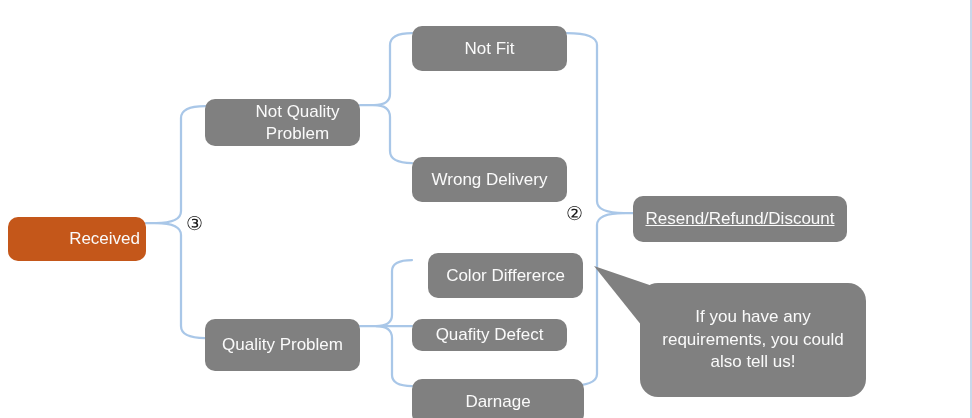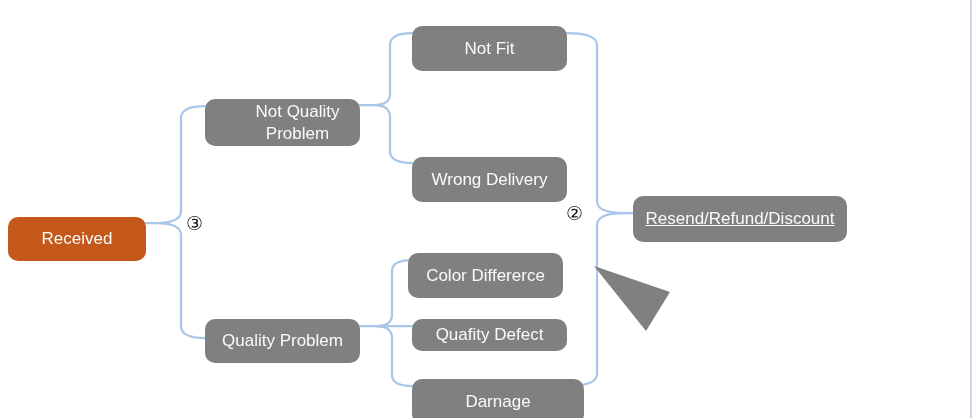--- a/index.html
+++ b/index.html
@@ -31,21 +31,21 @@
     text-align: center;
     border-radius: 10px;
     background: var(--node_fill, #808080);
     color: var(--text_light, #fff);
     font-size: 17px;
     line-height: 1.25;
     padding: 2px 6px;
     box-sizing: border-box;
     margin-top: 16px;
   }
-  .node.root-node { background: var(--root_fill, #C4571A); }
+  .node.root-node { background: var(--root_fill, #C4571A); justify-content: flex-end; }
   .marker {
     position: absolute;
     color: #1a1a1a;
     font-size: 19px;
     line-height: 1;
   }
   .callout-body {
     position: absolute;
     left: 640px; top: 283px;
     width: 226px; height: 114px;
@@ -91,48 +91,51 @@
   </svg>
 
   <div class="node root-node" style="left:8px; top:201px; width:138px; height:44px;">
     <span>Received</span>
   </div>
 
   <div class="node" style="left:205px; top:83px; width:155px; height:47px;padding-left:36px;">
     <span>Not Quality Problem</span>
   </div>
 
-  <div class="node" style="left:205px; top:303px; width:155px; height:44px;">
+  <div class="node" style="left:205px; top:303px; width:155px; height:52px;">
     <span>Quality Problem</span>
   </div>
 
   <div class="node" style="left:412px; top:10px; width:155px; height:45px;">
     <span>Not Fit</span>
   </div>
 
   <div class="node" style="left:412px; top:141px; width:155px; height:45px;">
     <span>Wrong Delivery</span>
   </div>
 
-  <div class="node" style="left:408px; top:237px; width:155px; height:45px;">
+  <div class="node" style="left:428px; top:237px; width:155px; height:45px;">
     <span>Color Differerce</span>
   </div>
 
   <div class="node" style="left:412px; top:303px; width:155px; height:32px;">
     <span>Quafity Defect</span>
   </div>
 
   <div class="node" style="left:412px; top:363px; width:172px; height:45px;">
     <span>Darnage</span>
   </div>
 
   <div class="node" style="left:633px; top:180px; width:214px; height:46px;text-decoration:underline;">
     <span>Resend/Refund/Discount</span>
   </div>
 
+  <div class="callout-body">
+    <span>If you have any requirements, you could also tell us!</span>
+  </div>
 
   <span class="marker" style="left:186px; top:214px;">③</span>
 
   <span class="marker" style="left:566px; top:204px;">②</span>
 
   <div class="frame-edge"></div>
 
 </div>
 
 </body></html>

